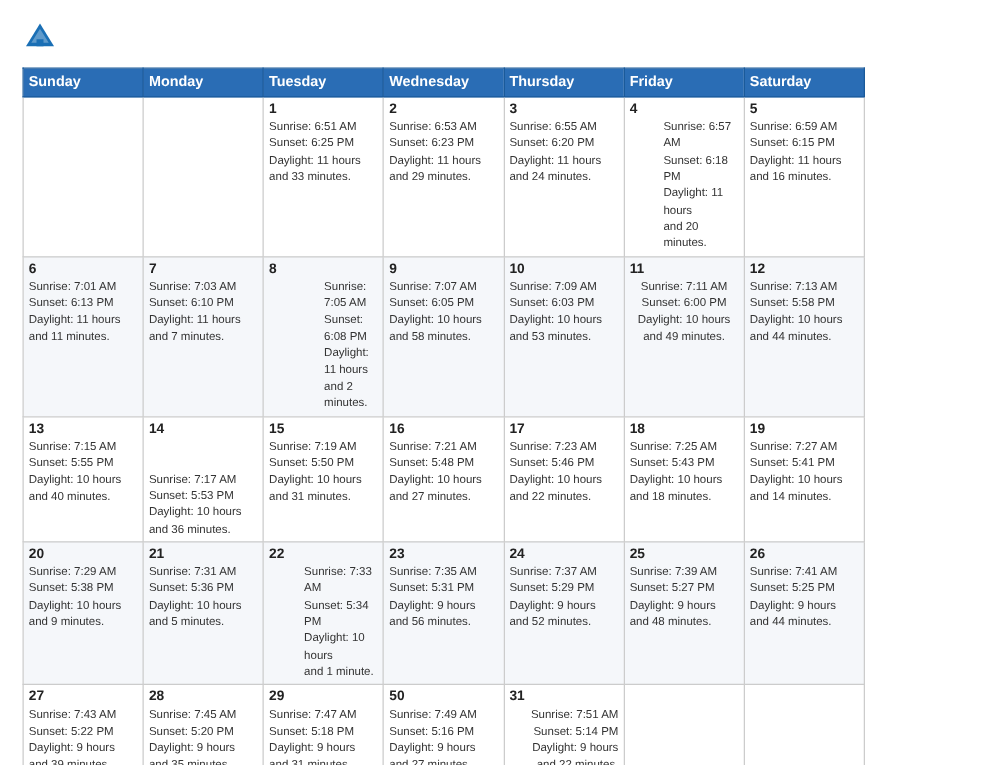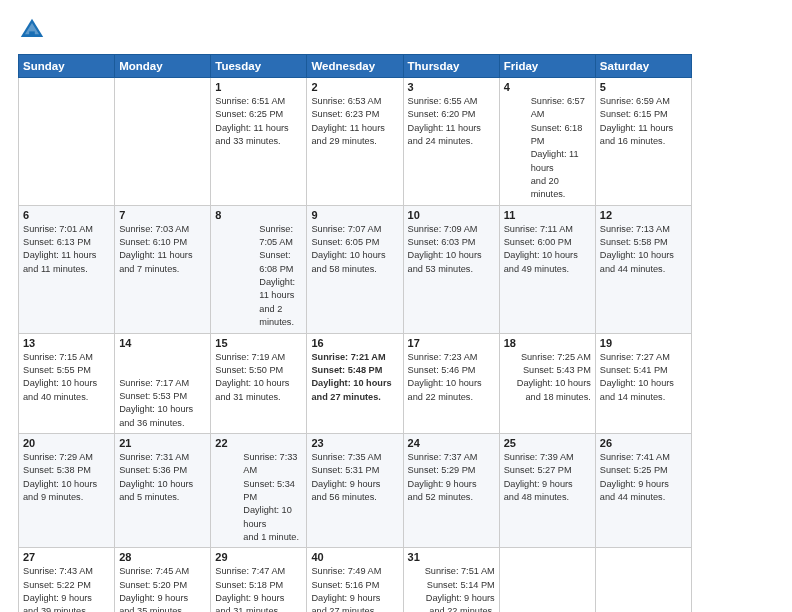--- a/index.html
+++ b/index.html
@@ -205,21 +205,21 @@
           </td>
           <td>
             <span class="day-number">10</span>
             <div class="day-info" style="white-space: pre-wrap;">Sunrise: 7:09 AM
 Sunset: 6:03 PM
 Daylight: 10 hours
 and 53 minutes.</div>
           </td>
           <td>
             <span class="day-number">11</span>
-            <div class="day-info" style="white-space: pre-wrap;">Sunrise: 7:11 AM
+            <div class="day-info" style="white-space: pre-wrap; text-align: center;">Sunrise: 7:11 AM
 Sunset: 6:00 PM
 Daylight: 10 hours
 and 49 minutes.</div>
           </td>
           <td>
             <span class="day-number">12</span>
             <div class="day-info" style="white-space: pre-wrap;">Sunrise: 7:13 AM
 Sunset: 5:58 PM
 Daylight: 10 hours
 and 44 minutes.</div>
@@ -242,35 +242,35 @@
           </td>
           <td>
             <span class="day-number">15</span>
             <div class="day-info" style="white-space: pre-wrap;">Sunrise: 7:19 AM
 Sunset: 5:50 PM
 Daylight: 10 hours
 and 31 minutes.</div>
           </td>
           <td>
             <span class="day-number">16</span>
-            <div class="day-info" style="white-space: pre-wrap; font-weight: bold;">Sunrise: 7:21 AM
+            <div class="day-info" style="white-space: pre-wrap;">Sunrise: 7:21 AM
 Sunset: 5:48 PM
 Daylight: 10 hours
 and 27 minutes.</div>
           </td>
           <td>
             <span class="day-number">17</span>
             <div class="day-info" style="white-space: pre-wrap;">Sunrise: 7:23 AM
 Sunset: 5:46 PM
 Daylight: 10 hours
 and 22 minutes.</div>
           </td>
           <td>
             <span class="day-number">18</span>
-            <div class="day-info" style="white-space: pre-wrap; text-align: right;">Sunrise: 7:25 AM
+            <div class="day-info" style="white-space: pre-wrap;">Sunrise: 7:25 AM
 Sunset: 5:43 PM
 Daylight: 10 hours
 and 18 minutes.</div>
           </td>
           <td>
             <span class="day-number">19</span>
             <div class="day-info" style="white-space: pre-wrap;">Sunrise: 7:27 AM
 Sunset: 5:41 PM
 Daylight: 10 hours
 and 14 minutes.</div>
@@ -343,21 +343,21 @@
 and 35 minutes.</div>
           </td>
           <td>
             <span class="day-number">29</span>
             <div class="day-info" style="white-space: pre-wrap;">Sunrise: 7:47 AM
 Sunset: 5:18 PM
 Daylight: 9 hours
 and 31 minutes.</div>
           </td>
           <td>
-            <span class="day-number">40</span>
+            <span class="day-number">50</span>
             <div class="day-info" style="white-space: pre-wrap;">Sunrise: 7:49 AM
 Sunset: 5:16 PM
 Daylight: 9 hours
 and 27 minutes.</div>
           </td>
           <td>
             <span class="day-number">31</span>
             <div class="day-info" style="white-space: pre-wrap; text-align: right;">Sunrise: 7:51 AM
 Sunset: 5:14 PM
 Daylight: 9 hours

